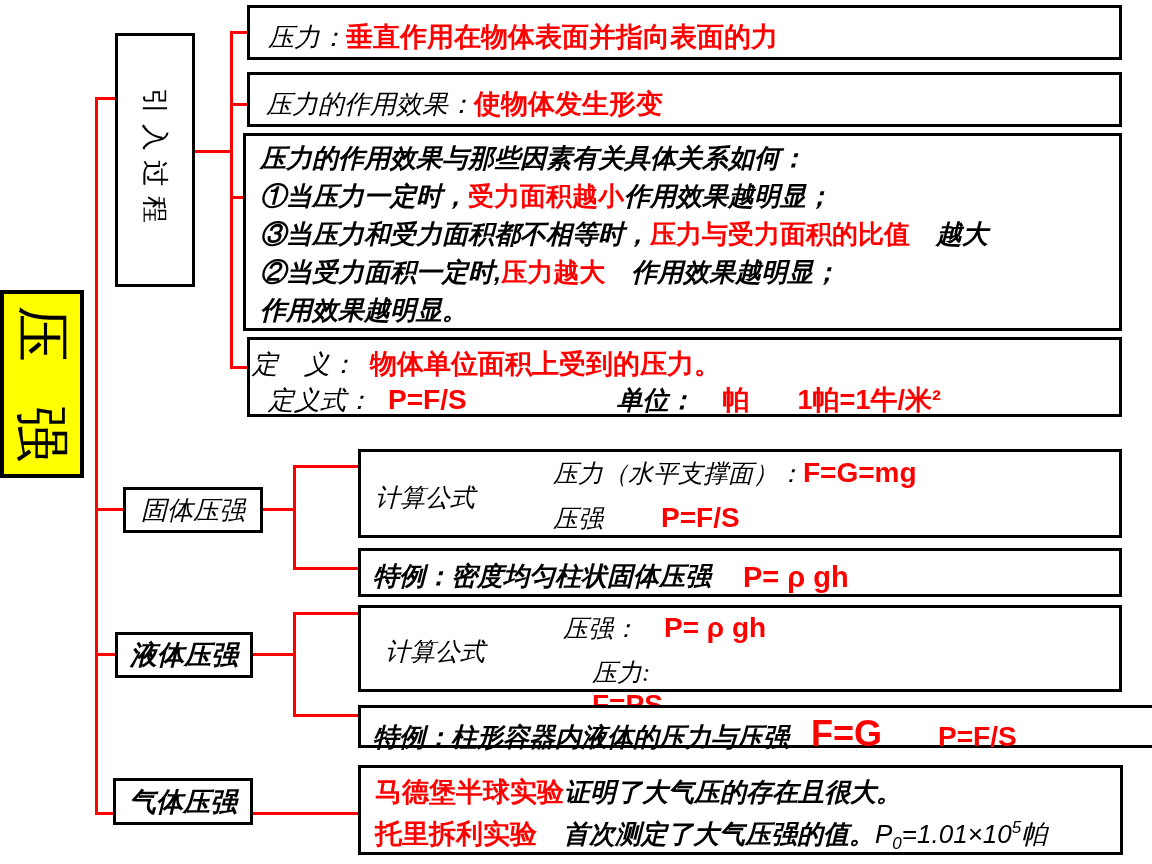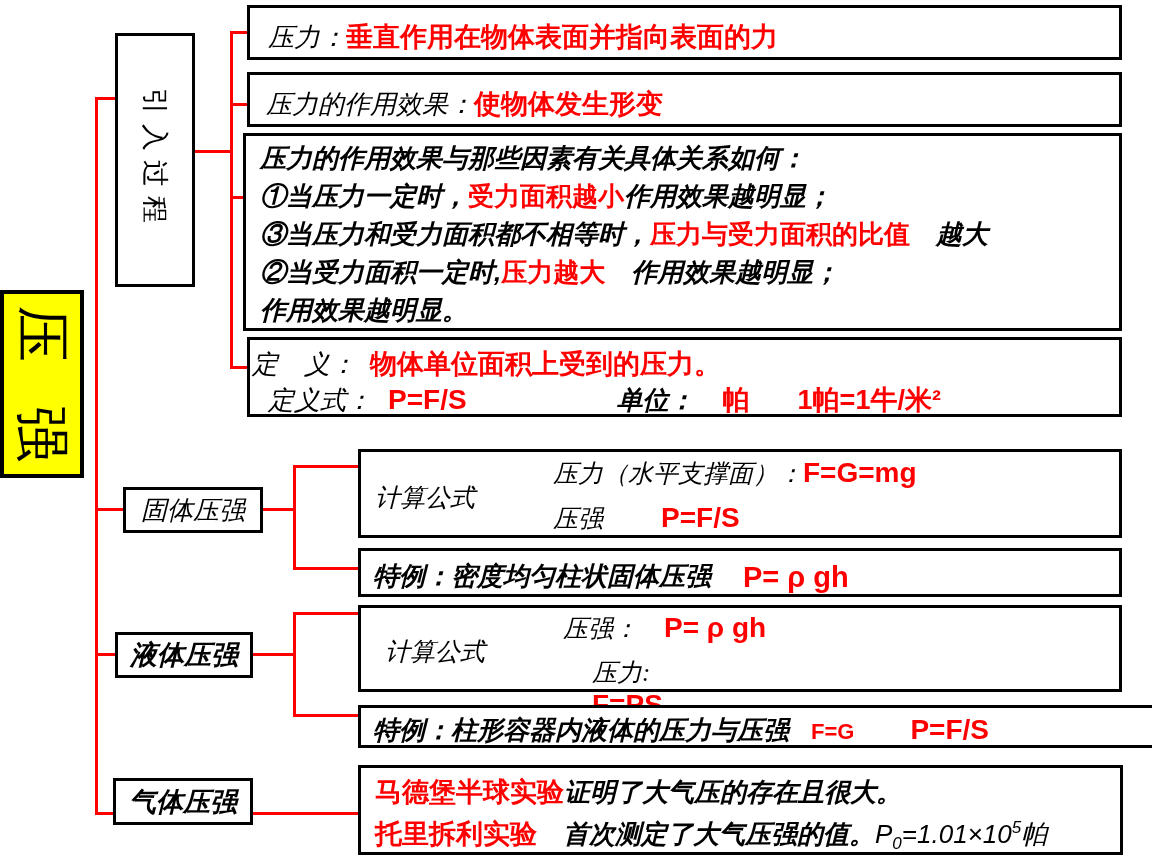--- a/index.html
+++ b/index.html
@@ -163,21 +163,21 @@
     </div>
     <div class="row" style="left:205px;top:48px;flex-direction:column;">
       <span class="serif fs25 k">压力:</span>
       <span class="formula" style="margin-left:26px;">F=PS</span>
     </div>
   </div>
 
   <div class="box" style="left:358px;top:705px;width:816px;height:43px;">
     <div class="row" style="left:12px;top:5px;">
       <span class="k bold fs26">特例：柱形容器内液体的压力与压强</span>
-      <span class="formula" style="margin-left:22px;font-size:22px;">F=G</span>
+      <span class="formula" style="margin-left:22px;font-size:36px;">F=G</span>
       <span class="formula" style="margin-left:56px;font-size:28px;">P=F/S</span>
     </div>
   </div>
 
   <div class="box node-label" style="left:113px;top:778px;width:140px;height:47px;">
     <span class="k bold fs27">气体压强</span>
   </div>
 
   <div class="box" style="left:358px;top:765px;width:765px;height:90px;">
     <div class="row" style="left:14px;top:6px;">

